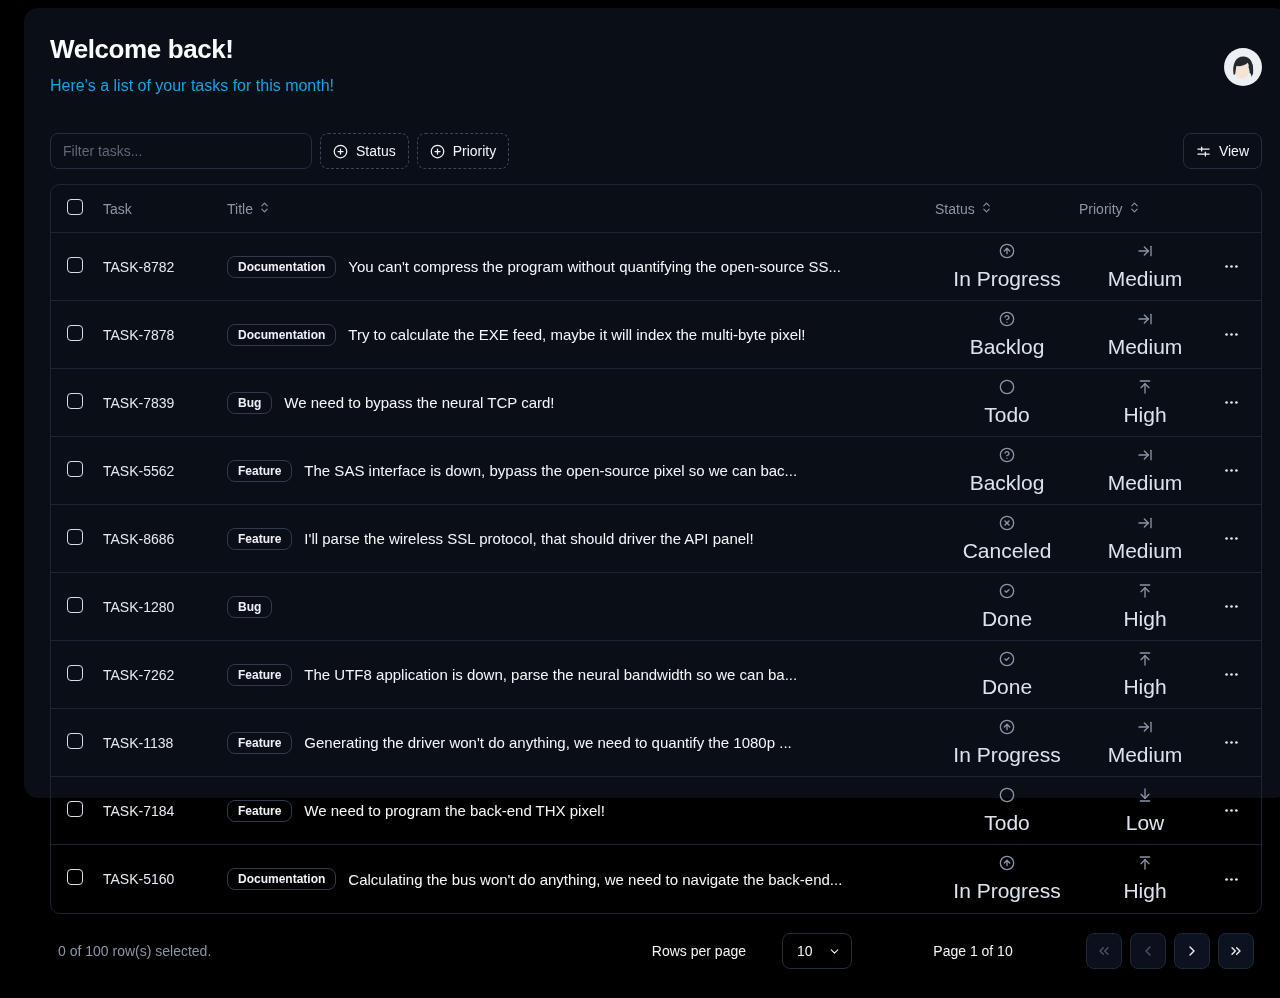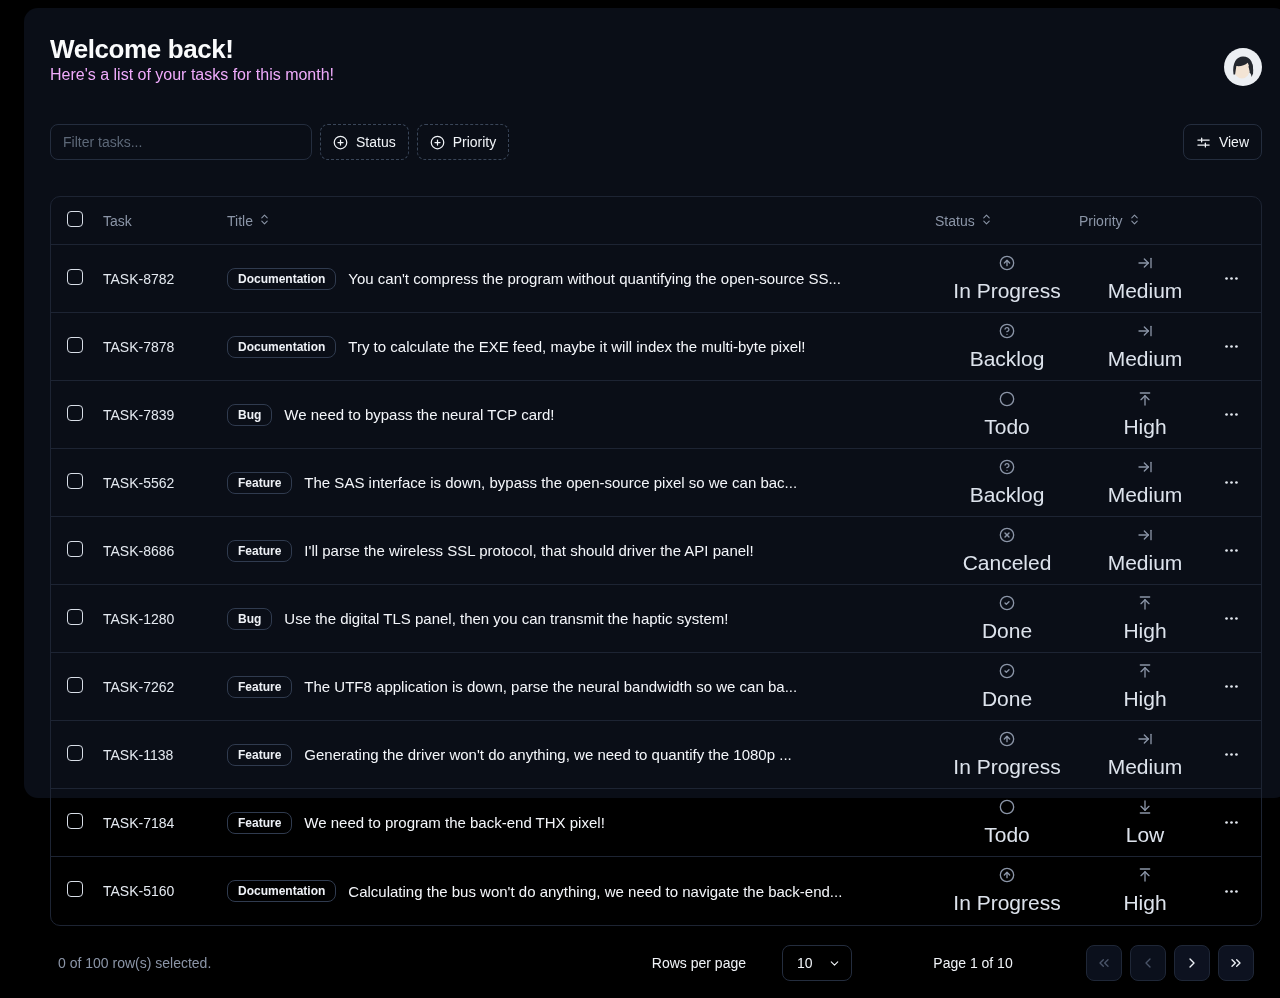--- a/index.html
+++ b/index.html
@@ -4,38 +4,38 @@
 <style>
   * { box-sizing: border-box; margin: 0; padding: 0; }
   html, body { width: 1280px; height: 998px; background: #000; font-family: "Liberation Sans", sans-serif; }
   .card {
     position: absolute; left: 24px; top: 8px; width: 1264px; height: 790px;
     background: #0a0e17; border-radius: 14px; padding: 26px;
   }
   
   .page-header { display: flex; align-items: flex-start; }
   .page-title { font-size: 26px; font-weight: 700; color: #fafbfc; letter-spacing: -0.4px; }
-  .page-subtitle { font-size: 16px; color: #f0abfc; margin-top: 1px; }
+  .page-subtitle { font-size: 16px; color: #0ea5e9; margin-top: 12px; }
   .avatar-btn { margin-left: auto; width: 38px; height: 38px; border-radius: 50%; border: none; background: transparent; cursor: pointer; padding: 0; margin-top: 14px; }
   
   .toolbar { display: flex; align-items: flex-start; gap: 8px; margin-top: 38px; }
   .filter-input {
     width: 262px; height: 36px; background: transparent; border: 1px solid #242d3e;
     border-radius: 8px; color: #e6eaf0; font-size: 14px; padding: 0 12px; outline: none;
     font-family: "Liberation Sans", sans-serif;
   }
   .filter-input::placeholder { color: #5d6activex878; color: #5d6878; }
   .btn { height: 36px; display: inline-flex; align-items: center; gap: 8px; padding: 0 12px;
     background: transparent; border-radius: 8px; color: #f1f4f8; font-size: 14px; font-weight: 500;
     cursor: pointer; font-family: "Liberation Sans", sans-serif; }
   .btn-dashed { border: 1px dashed #3a4659; }
   .btn-outline { border: 1px solid #242d3e; margin-left: auto; }
   .icon14 { width: 15px; height: 15px; stroke: currentColor; fill: none; stroke-width: 2; stroke-linecap: round; stroke-linejoin: round; }
   
-  .task-table { margin-top: 36px; border: 1px solid #1d2433; border-radius: 10px; overflow: hidden; }
+  .task-table { margin-top: 15px; border: 1px solid #1d2433; border-radius: 10px; overflow: hidden; }
   .tgrid { display: grid; grid-template-columns: 36px 124px 1fr 144px 132px 34px; align-items: center; padding: 0 16px; }
   .thead { height: 48px; color: #8b95a7; font-size: 14px; border-bottom: 1px solid #1d2433; }
   .th-sort { display: inline-flex; align-items: flex-start; gap: 5px; color: #8b95a7; background: none; border: none;
     font-size: 14px; cursor: pointer; font-family: "Liberation Sans", sans-serif; padding: 0; }
   .trow { height: 68px; border-bottom: 1px solid #1d2433; }
   .trow:last-child { border-bottom: none; }
   .checkbox { width: 16px; height: 16px; border: 1.5px solid #d9dfe8; border-radius: 4px; background: transparent; display: inline-block; cursor: pointer; }
   .task-id { color: #e4e9f0; font-size: 14px; }
   .title-cell { display: flex; align-items: center; overflow: hidden; white-space: nowrap; padding-right: 14px; }
   .badge { flex: none; border: 1px solid #303b4f; border-radius: 8px; padding: 3px 10px; font-size: 12px; font-weight: 600; color: #eef1f6; margin-right: 12px; }
@@ -336,21 +336,20 @@
         </svg>
       </button>
     </div>
   </div>
 
   <div class="tgrid trow">
     <div><span class="checkbox"></span></div>
     <div class="task-id">TASK-1280</div>
     <div class="title-cell">
       <span class="badge">Bug</span>
-      <span class="row-title">Use the digital TLS panel, then you can transmit the haptic system!</span>
     </div>
     <div class="status-cell">
       <span class="cell-icon">
               <svg viewBox="0 0 24 24">
                 <circle cx="12" cy="12" r="10"></circle>
                 <path d="m9 12 2 2 4-4"></path>
               </svg>
             </span>
       <span>Done</span>
     </div>

